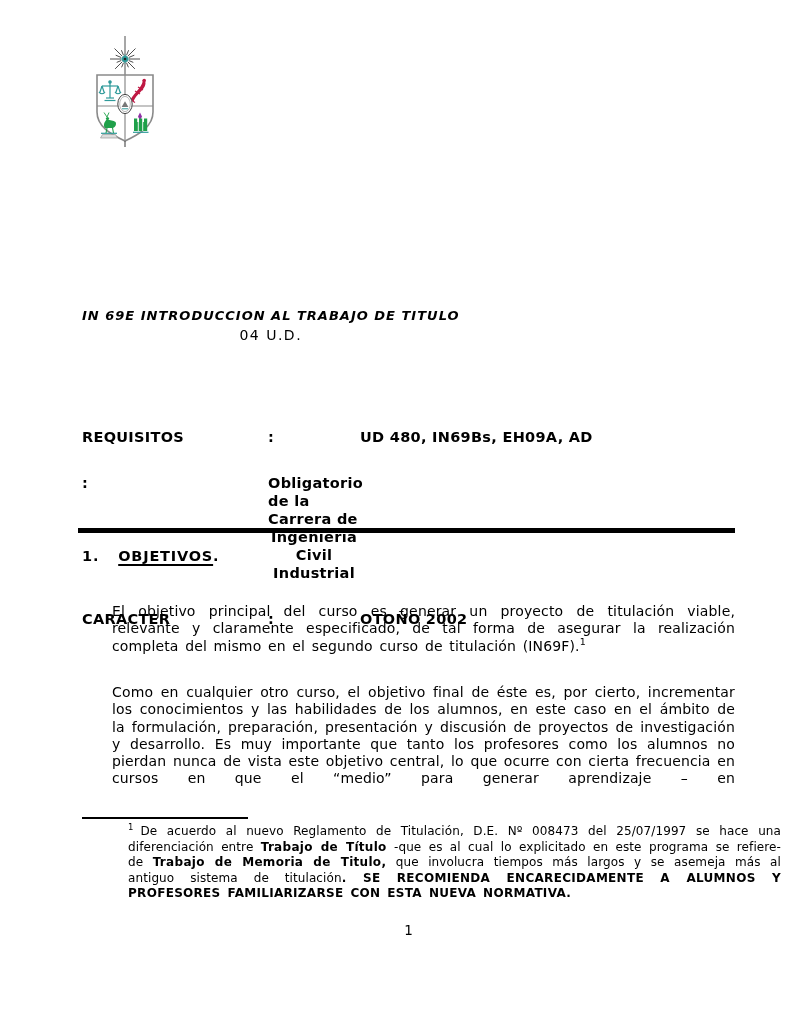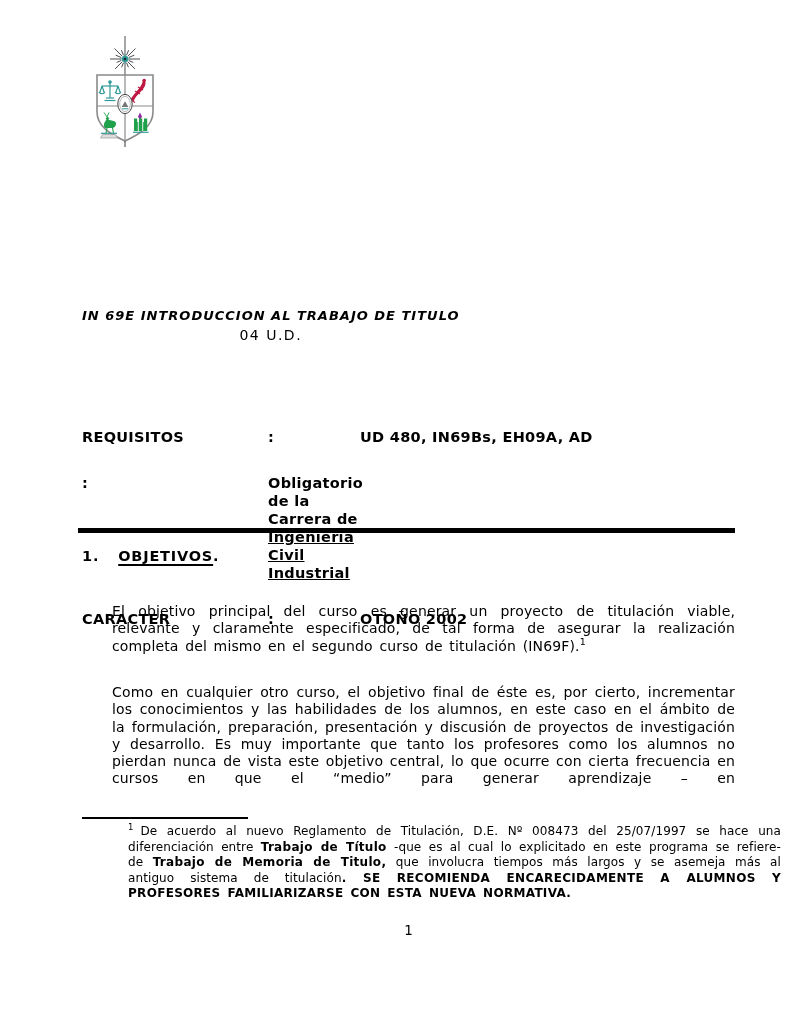--- a/index.html
+++ b/index.html
@@ -79,22 +79,21 @@
     letter-spacing: 0.3px;
   }
   .detail-row {
     display: grid;
     grid-template-columns: 186px 92px 1fr;
     line-height: 18px;
     margin-bottom: 19px;
     margin-top: 28px;
   }
   .detail-value-line2 {
-    text-align: left;
-    text-decoration: underline;
+    text-align: center;
   }
   .detail-value-line2:empty { display: none; }
 
   .thick-rule {
     position: absolute;
     left: 78px;
     top: 528px;
     width: 657px;
     height: 5px;
     background: #000;

